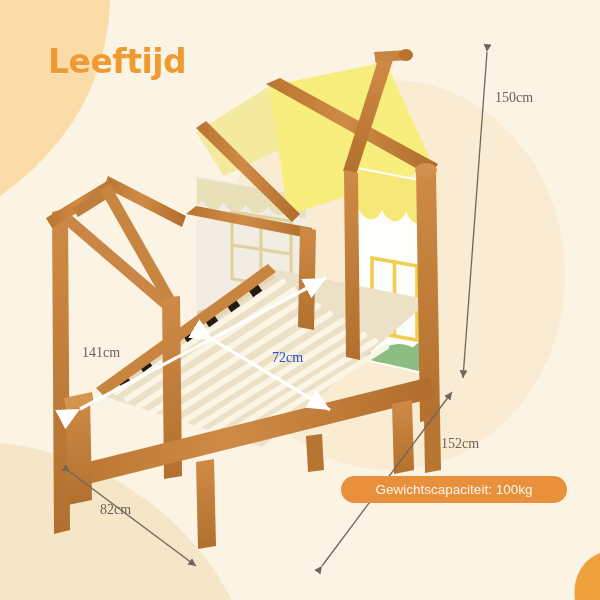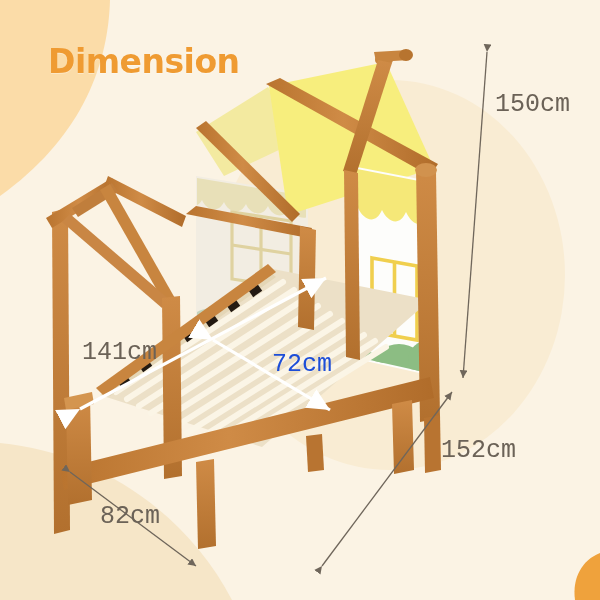--- a/index.html
+++ b/index.html
@@ -28,29 +28,29 @@
     top: 42px;
     font-family: "DejaVu Sans", sans-serif;
     font-size: 33px;
     font-weight: bold;
     letter-spacing: -0.5px;
     color: #ef9b32;
     text-shadow: 0 1px 0 rgba(255,255,255,0.35);
   }
   .dim-label {
     position: absolute;
-    font-family: Liberation Mono, monospace;
-    font-size: 25px;
+    font-family: Liberation Serif, serif;
+    font-size: 14px;
     color: #6b6257;
     white-space: nowrap;
     letter-spacing: 0px;
   }
   #label-150 { left: 495px; top: 90px; }
   #label-152 { left: 441px; top: 411px; margin-top: 25px; }
-  #label-141 { left: 82px; top: 338px; }
+  #label-141 { left: 82px; top: 345px; }
   #label-82  { left: 72px; top: 502px; margin-left: 28px; }
   #label-72  { left: 272px; top: 350px; color:#1d4ed8; }
   .badge {
     position: absolute;
     background: #e8903c;
     color: #fdf6ea;
     border-radius: 16px;
     font-family: "Liberation Sans", sans-serif;
     font-size: 13.5px;
     display: flex;
@@ -248,22 +248,23 @@
 
     <line x1="322" y1="566" x2="452" y2="392" stroke="#6f665b" stroke-width="1.3" marker-start="url(#arrGs)" marker-end="url(#arrG)"></line>
 
     <line x1="70" y1="472" x2="196" y2="566" stroke="#6f665b" stroke-width="1.3" marker-start="url(#arrGs)" marker-end="url(#arrG)"></line>
 
     <line x1="80" y1="409" x2="326" y2="278" stroke="#ffffff" stroke-width="3.2" marker-start="url(#arrW)" marker-end="url(#arrW)"></line>
 
     <line x1="213" y1="340" x2="330" y2="410" stroke="#ffffff" stroke-width="3.2" marker-start="url(#arrW)" marker-end="url(#arrW)"></line>
   </svg>
 
-  <div class="title">Dimension</div>
+  <div class="title">Leeftijd</div>
 
   <div class="dim-label" id="label-150">150cm</div>
   <div class="dim-label" id="label-152">152cm</div>
   <div class="dim-label" id="label-141">141cm</div>
   <div class="dim-label" id="label-82">82cm</div>
   <div class="dim-label" id="label-72">72cm</div>
 
+  <div class="badge" id="badge-weight">Gewichtscapaciteit: 100kg</div>
 
 </div>
 
 </body></html>

